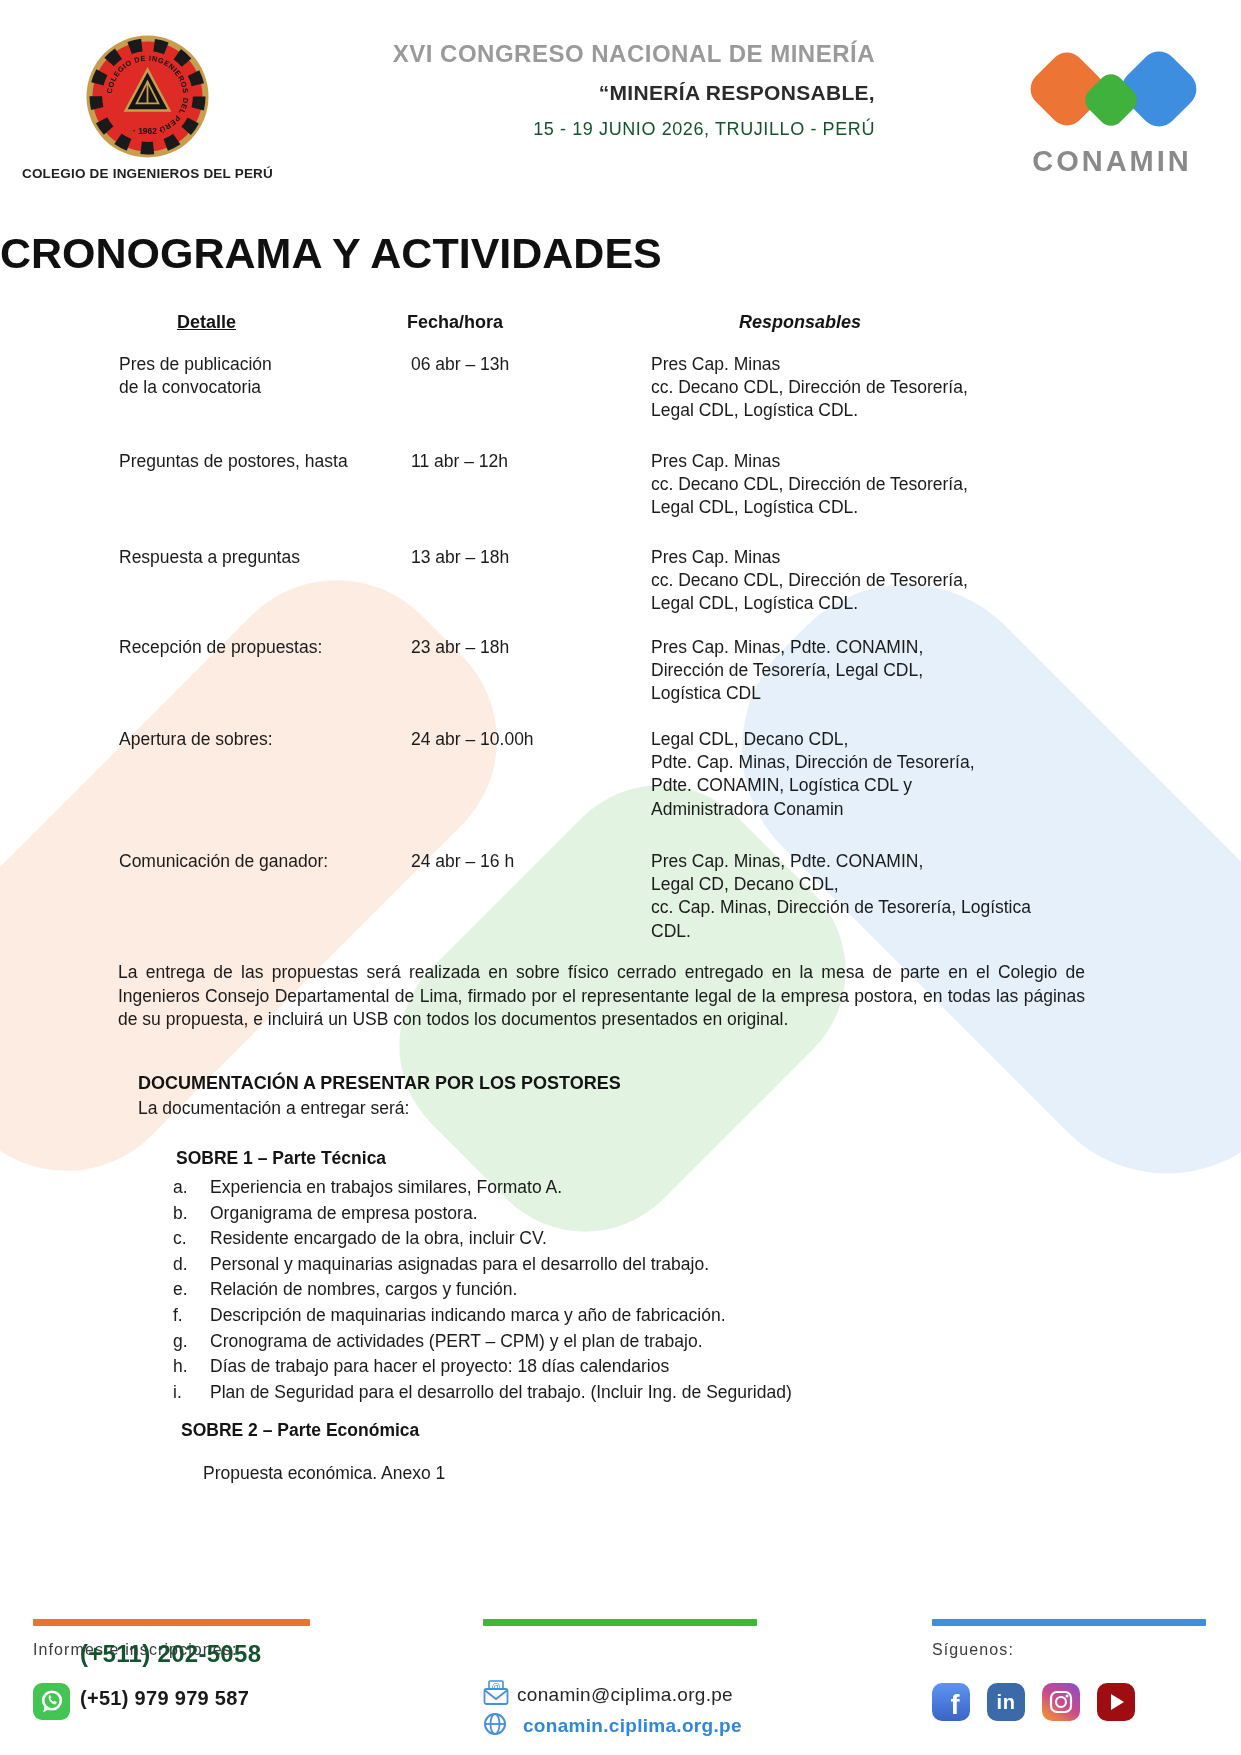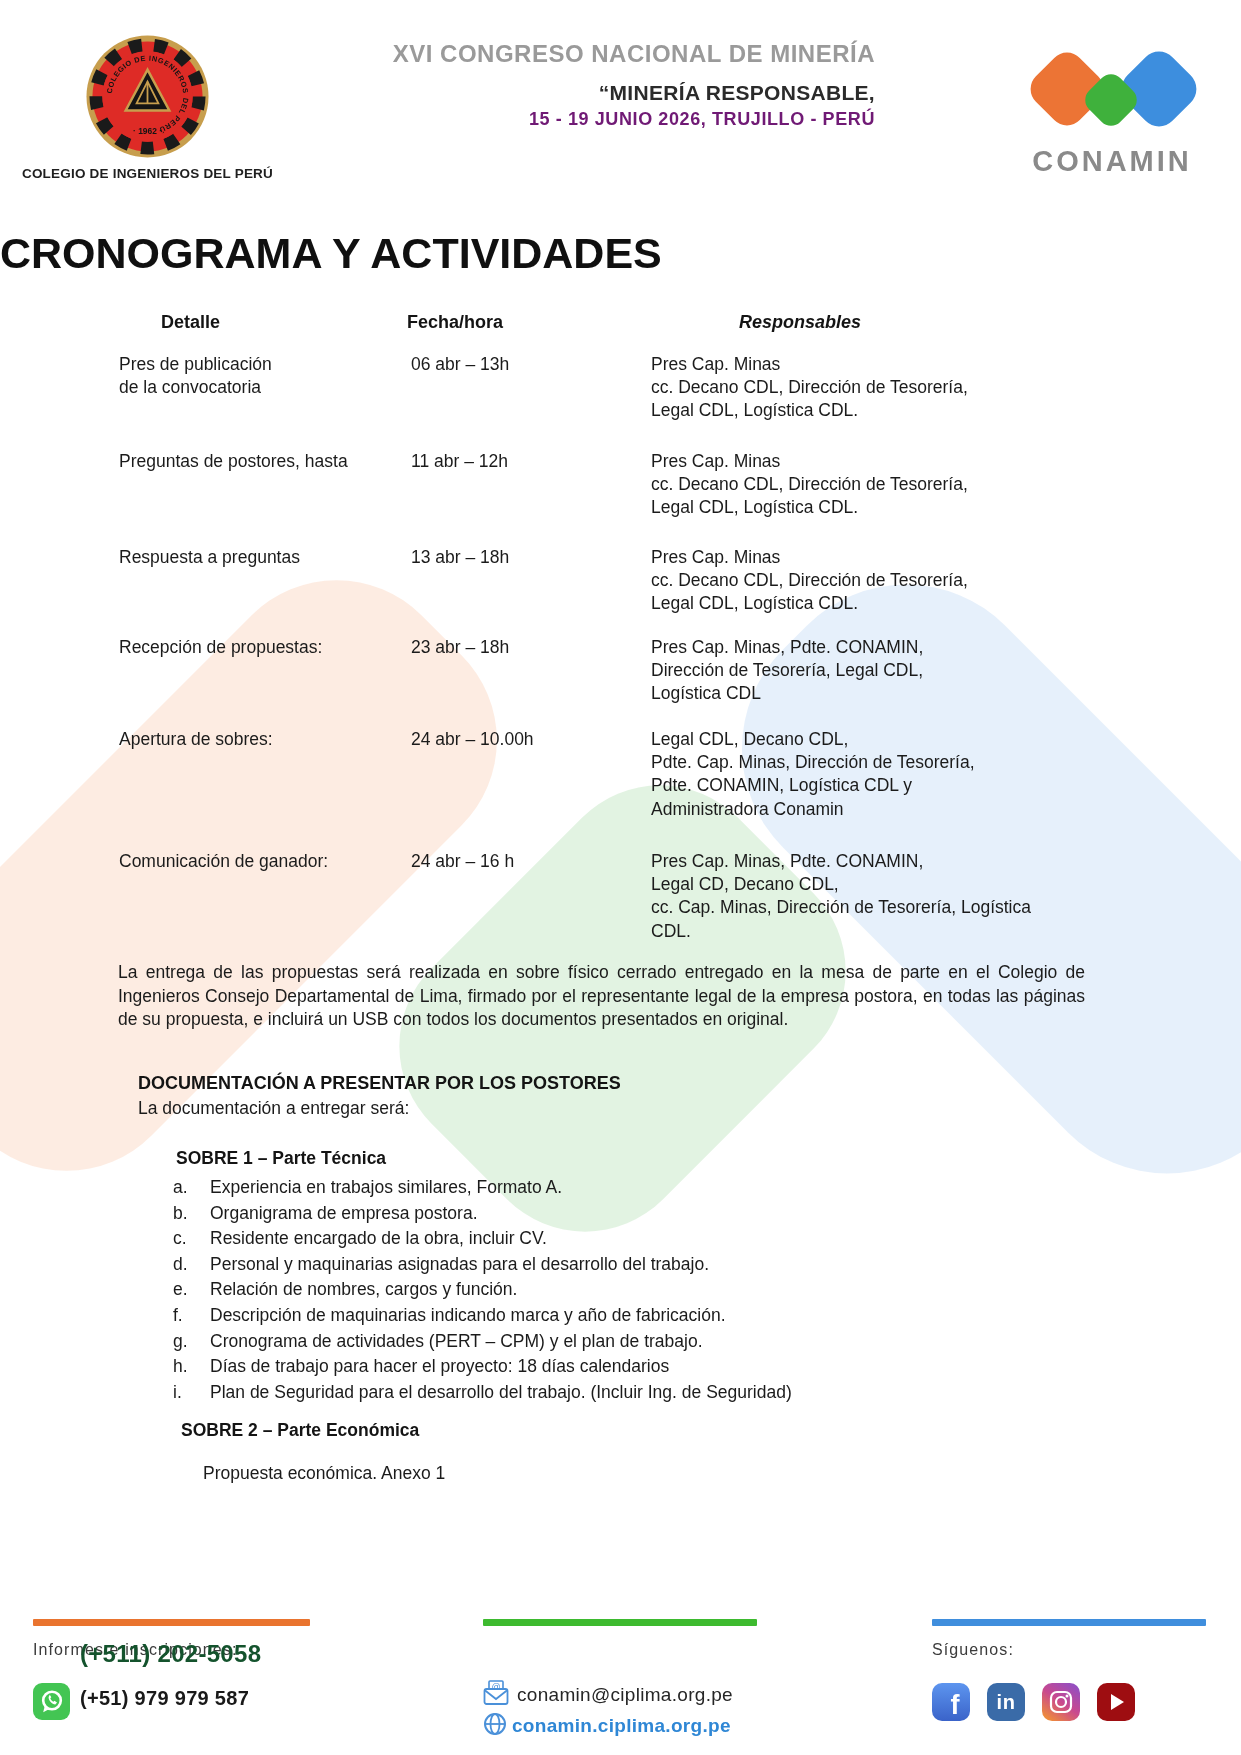--- a/index.html
+++ b/index.html
@@ -17,36 +17,36 @@
 
   .z{position:absolute;z-index:2;}
 
   
   .seal-wrap{left:85px;top:34px;width:125px;height:125px;}
   .cip-label{left:15px;top:166px;width:265px;text-align:center;font-size:13.5px;font-weight:bold;
              color:#1f1f1f;letter-spacing:.2px;}
   .hdr-center{left:330px;top:40px;width:545px;text-align:right;}
   .hdr-congress{font-size:24px;font-weight:bold;color:#9A9A9A;letter-spacing:.5px;}
   .hdr-slogan{margin-top:9px;font-size:21px;line-height:32px;font-weight:bold;color:#2B2B2B;letter-spacing:.3px;}
-  .hdr-date{font-size:18px;font-weight:bold;color:#701a75;letter-spacing:.6px;}
+  .hdr-date{margin-top:10px;font-size:18px;font-weight:normal;color:#14532d;letter-spacing:.6px;}
 
   .conamin{left:1012px;top:28px;width:200px;height:150px;}
   .diamond{position:absolute;transform:rotate(45deg);}
   .cn-orange{left:24px;top:30px;width:62px;height:62px;border-radius:18px;background:#EC7435;}
   .cn-blue{left:115px;top:29px;width:64px;height:64px;border-radius:19px;background:#3D8EDE;}
   .cn-green{left:77px;top:50px;width:44px;height:44px;border-radius:13px;background:#3FB13C;}
   .conamin-text{position:absolute;left:0;top:117px;width:200px;text-align:center;font-size:29px;
                 font-weight:800;color:#8A8A8A;letter-spacing:3px;}
 
   
   .doc-title{left:0;top:229px;width:1022px;font-size:43px;font-weight:bold;color:#101010;}
 
   .thead{left:119px;top:312px;display:grid;grid-template-columns:292px 240px 459px;
          font-size:18px;font-weight:bold;color:#141414;}
-  .th-detalle{margin-left:42px;}
+  .th-detalle{margin-left:58px;text-decoration:underline;}
   .th-fecha{margin-left:-4px;}
   .th-resp{margin-left:88px;font-style:italic;}
 
   .trow{left:119px;display:grid;grid-template-columns:292px 240px 459px;
         font-size:17.5px;line-height:23.2px;color:#1b1b1b;}
   .trow .cell{white-space:pre-line;}
   .r1{top:353px}.r2{top:450px}.r3{top:546px}.r4{top:636px}.r5{top:728px}.r6{top:850px}
 
   .paragraph{left:118px;top:961px;width:967px;font-size:17.5px;line-height:23.5px;
              text-align:justify;color:#1b1b1b;}
@@ -67,21 +67,21 @@
   .bar-green{left:483px;top:1619px;width:274px;background:#3DBA2F;}
   .bar-blue{left:932px;top:1619px;width:274px;background:#3F8EDD;}
   .f-label{font-size:16px;color:#3b3b3b;letter-spacing:1.1px;}
   .informes{left:33px;top:1641px;}
   .siguenos{left:932px;top:1641px;}
   .wa-icon{left:33px;top:1683px;width:37px;height:37px;}
   .phone1{left:80px;top:1687px;font-size:20px;font-weight:600;color:#191919;letter-spacing:.3px;}
   .phone2{left:80px;top:1640px;font-size:24px;font-weight:600;color:#14532d;letter-spacing:.3px;}
   .email-row{left:483px;top:1680px;display:flex;align-items:center;gap:8px;}
   .email-text{font-size:19px;color:#262626;letter-spacing:.3px;}
-  .web-row{left:483px;top:1712px;display:flex;align-items:center;gap:5px;}
+  .web-row{left:483px;top:1712px;display:flex;align-items:center;gap:16px;}
   .web-text{font-size:19px;font-weight:bold;color:#2F87D5;letter-spacing:.3px;}
   .social-row{left:932px;top:1683px;display:flex;gap:17px;}
   .s-icon{width:38px;height:38px;border-radius:10px;position:relative;overflow:hidden;}
   .s-fb{background:linear-gradient(180deg,#5D95EF 0%,#3A63C9 100%);}
   .s-li{background:#3A6BA8;}
   .s-ig{background:linear-gradient(215deg,#8E4FC6 5%,#C9498E 50%,#EE8A3C 90%);}
   .s-yt{background:#9E0D11;}
   .s-glyph{position:absolute;inset:0;display:flex;align-items:center;justify-content:center;
            color:#fff;font-weight:bold;}
   .fb-f{font-size:27px;padding-left:8px;padding-top:6px;}

